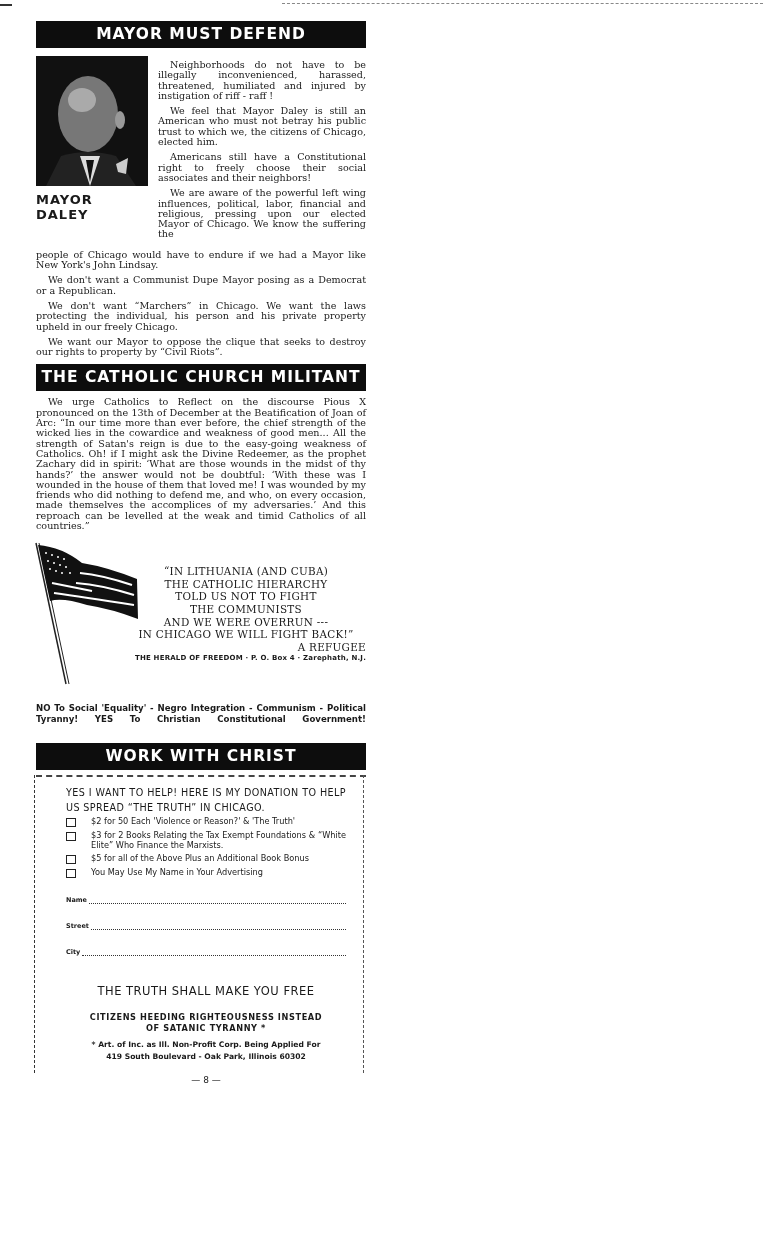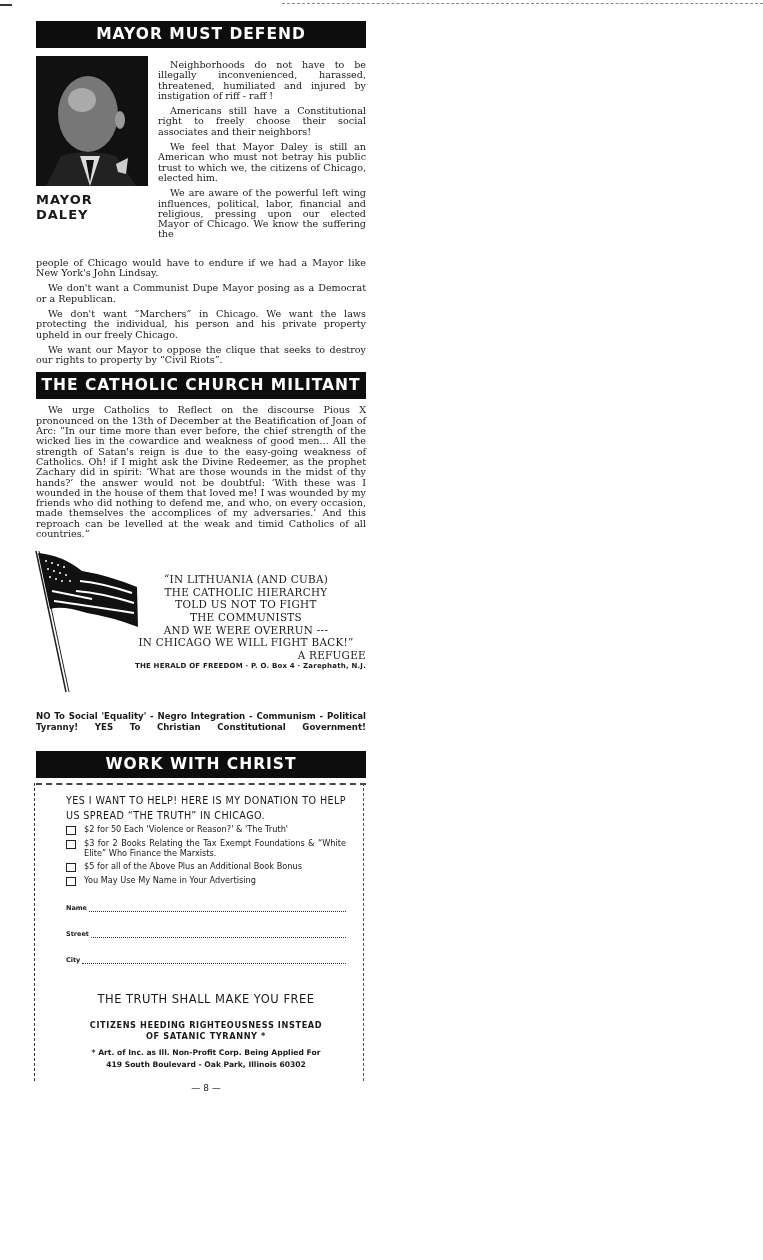--- a/index.html
+++ b/index.html
@@ -52,21 +52,21 @@
   }
   .sec3 { margin-top: 18px; }
   .coupon {
     position: relative; margin-top: 5px; padding: 10px 20px 8px 30px;
     font-family: "DejaVu Sans", "Liberation Sans", sans-serif;
   }
   .coupon-top { position: absolute; left: 0; right: 0; top: 0; border-top: 2px dashed #444; }
   .coupon-left { position: absolute; left: -2px; top: 0; bottom: 20px; border-left: 1px dashed #333; }
   .coupon-right { position: absolute; right: 2px; top: 0; bottom: 20px; border-left: 1px dashed #555; }
   .lead { font-size: 9.6px; line-height: 15px; letter-spacing: 0.4px; margin: 0 0 2px 0; text-align: justify; }
-  .opt { display: flex; font-size: 8.2px; line-height: 9.6px; margin-bottom: 4px; }
+  .opt { display: flex; font-size: 8.2px; line-height: 9.6px; margin-bottom: 4px; gap: 7px; }
   .cb { flex: 0 0 8px; width: 7px; height: 7px; border: 1px solid #222; margin: 1px 8px 0 0; }
   .optlbl { flex: 1; text-align: justify; }
   .field { display: flex; align-items: flex-end; font-size: 6.5px; font-weight: bold; margin-top: 16px; height: 10px; }
   .field .line { flex: 1; border-bottom: 1px dotted #333; margin-left: 2px; height: 7px; }
   .truth { text-align: center; font-size: 11.5px; letter-spacing: 0.5px; margin-top: 28px; }
   .org { text-align: center; font-weight: bold; font-size: 8.2px; letter-spacing: 0.6px; line-height: 11px; margin-top: 14px; }
   .addr { text-align: center; font-size: 7.6px; line-height: 12px; margin-top: 5px; font-weight: bold; }
   .pgno { text-align: center; font-size: 9px; margin-top: 12px; }
 </style>
 </head>
@@ -91,23 +91,23 @@
           <path d="M10 130 L25 100 Q52 92 80 100 L100 130 Z" fill="#222"></path>
           <path d="M44 100 L54 130 L64 100 Z" fill="#ddd"></path>
           <path d="M50 104 L54 126 L58 104 Z" fill="#111"></path>
           <path d="M80 108 L92 102 L90 118 L82 116 Z" fill="#ccc"></path>
         </svg>
       </div>
       <div class="caption">MAYOR DALEY</div>
     </div>
     <div class="col-right">
       <p class="p">Neighborhoods do not have to be illegally inconvenienced, harassed, threatened, humiliated and injured by instigation of riff - raff !</p>
+      <p class="p">We feel that Mayor Daley is still an American who must not betray his public trust to which we, the citizens of Chicago, elected him.</p>
       <p class="p">Americans still have a Constitutional right to freely choose their social associates and their neighbors!</p>
-      <p class="p">We feel that Mayor Daley is still an American who must not betray his public trust to which we, the citizens of Chicago, elected him.</p>
-      <p class="p" style="margin-bottom:18px">We are aware of the powerful left wing influences, political, labor, financial and religious, pressing upon our elected Mayor of Chicago. We know the suffering the</p>
+      <p class="p" style="margin-bottom:10px">We are aware of the powerful left wing influences, political, labor, financial and religious, pressing upon our elected Mayor of Chicago. We know the suffering the</p>
     </div>
     <div class="full">
       <p class="p" style="text-indent:0">people of Chicago would have to endure if we had a Mayor like New York's John Lindsay.</p>
       <p class="p">We don't want a Communist Dupe Mayor posing as a Democrat or a Republican.</p>
       <p class="p">We don't want “Marchers” in Chicago. We want the laws protecting the individual, his person and his private property upheld in our freely Chicago.</p>
       <p class="p">We want our Mayor to oppose the clique that seeks to destroy our rights to property by “Civil Riots”.</p>
     </div>
   </div>
 
   <div class="sec2">

